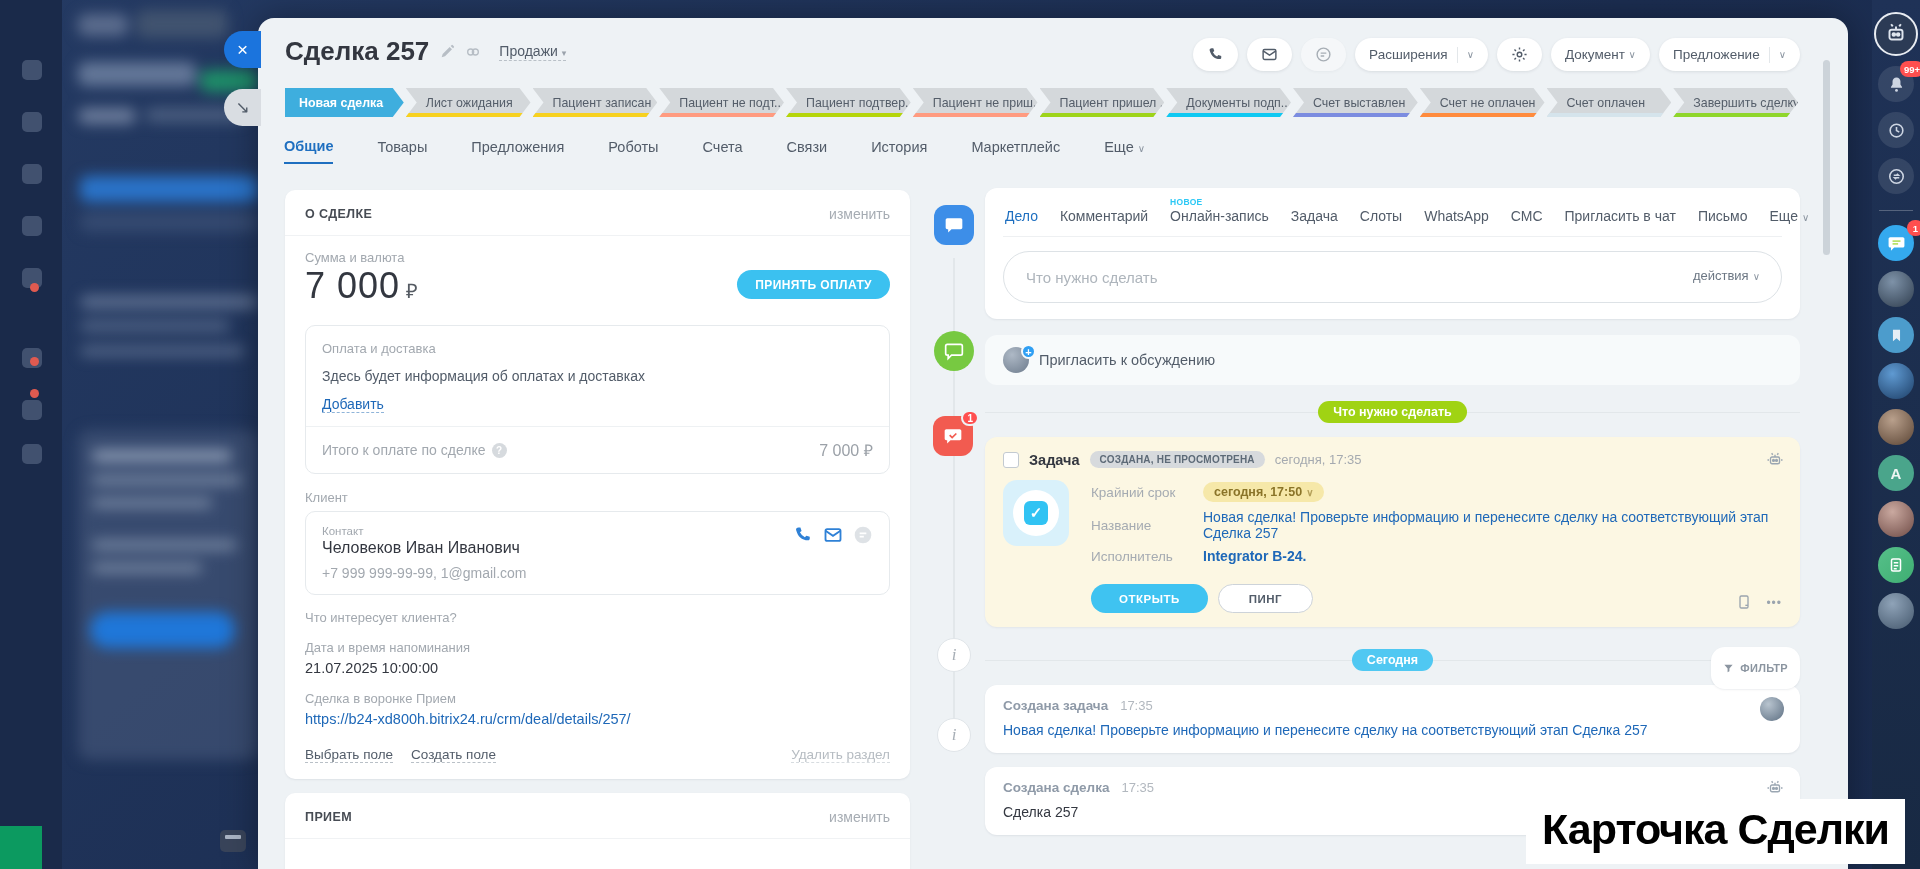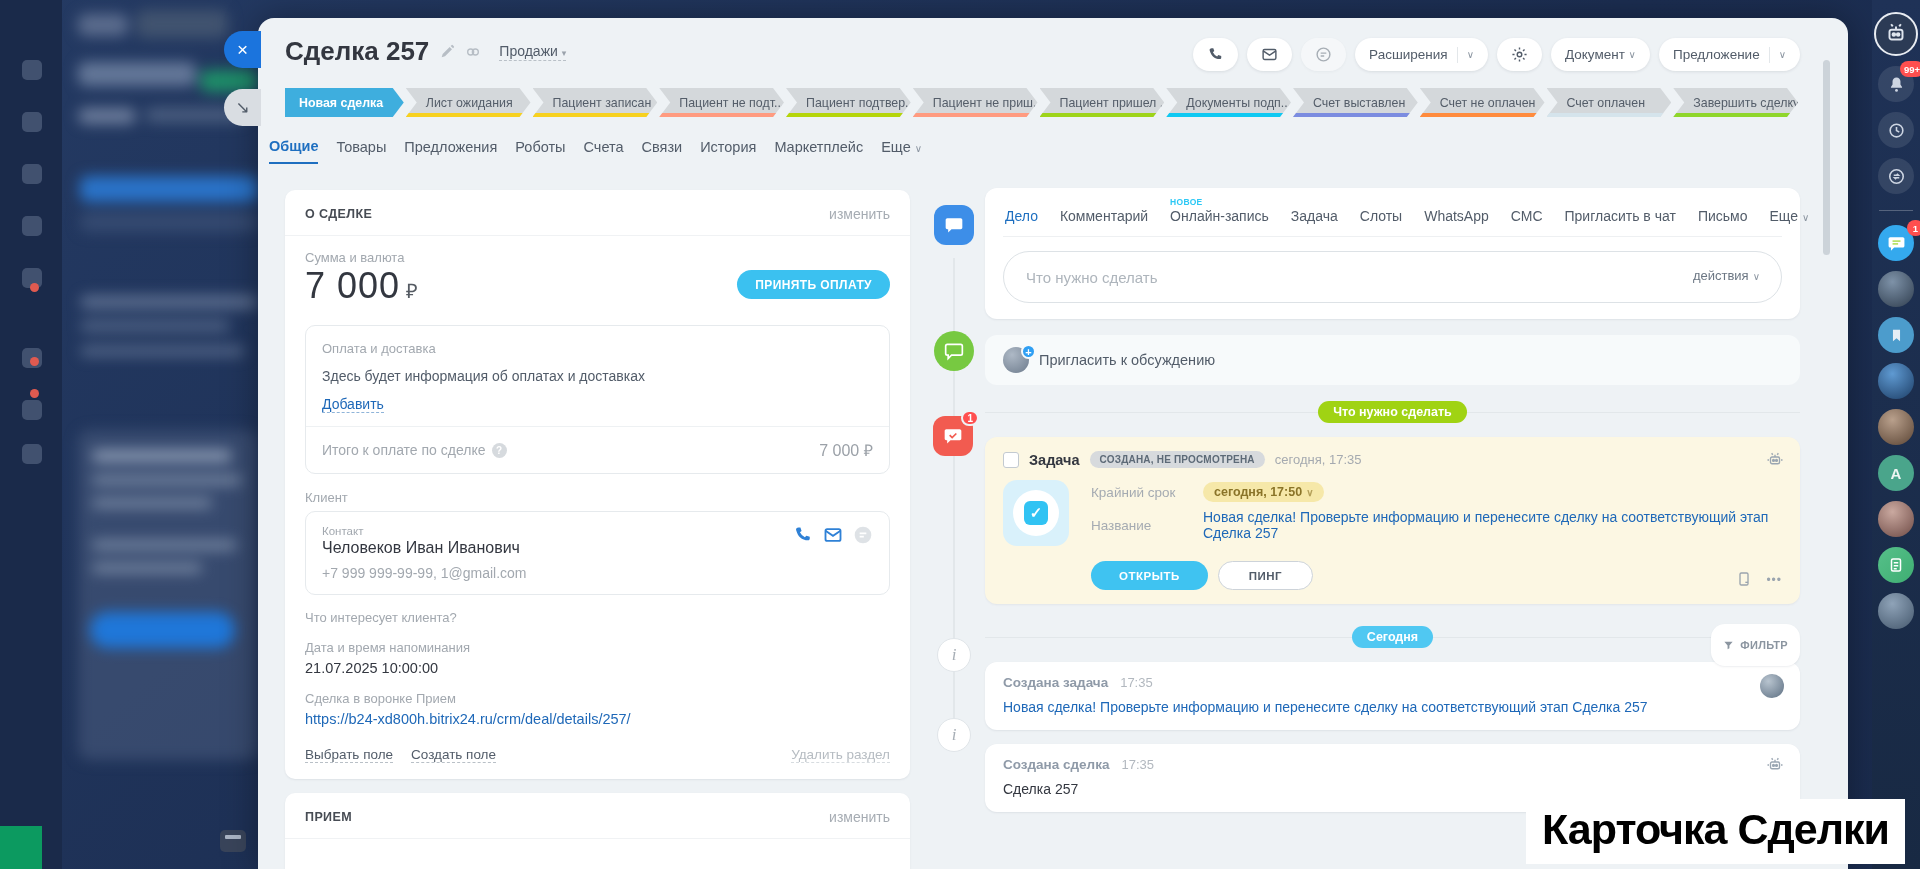--- a/index.html
+++ b/index.html
@@ -40,21 +40,21 @@
   
   .stage-bar { position:absolute; left:27px; top:70px; right:48px; height:29px; display:flex; }
   .stage { flex:1 1 0; position:relative; margin-right:2px; background:#d4d8db; color:#545d69; font-size:12.4px; display:flex; align-items:center; padding-left:20px; white-space:nowrap; overflow:hidden; cursor:pointer;
     clip-path:polygon(0 0, calc(100% - 11px) 0, 100% 50%, calc(100% - 11px) 100%, 0 100%, 11px 50%); }
   .stage:first-child { clip-path:polygon(0 0, calc(100% - 11px) 0, 100% 50%, calc(100% - 11px) 100%, 0 100%); padding-left:14px; }
   .stage::after { content:""; position:absolute; left:0; right:0; bottom:0; height:4px; background:var(--sc,transparent); }
   .stage.active { background:#3eaede; color:#fff; font-weight:700; }
   .stage.active::after { display:none; }
 
   
-  .tab-bar { position:absolute; left:11px; top:120px; display:flex; gap:18px; align-items:center; }
+  .tab-bar { position:absolute; left:26px; top:120px; display:flex; gap:44px; align-items:center; }
   .mtab { font-size:14.5px; color:#525c69; padding-bottom:8px; cursor:pointer; }
   .mtab.active { color:#1e6fc0; font-weight:700; border-bottom:2px solid #1e6fc0; }
   .mtab .caret { margin-left:4px; }
 
   
   .left-col { position:absolute; left:27px; top:172px; width:625px; }
   .card { background:#fff; border-radius:10px; box-shadow:0 1px 2px rgba(83,92,105,.10); }
   .sec-head { display:flex; justify-content:space-between; align-items:center; padding:16px 20px 13px; border-bottom:1px solid #f0f2f4; }
   .sec-title { font-size:12.5px; font-weight:700; color:#474c54; letter-spacing:.4px; }
   .sec-edit { font-size:14px; color:#a6acb3; cursor:pointer; }
@@ -490,20 +490,24 @@
           </div>
         <div class="task-rows">
           <div class="t-row">
             <span class="t-label">Крайний срок</span>
             <span class="deadline-pill"><span>сегодня, 17:50</span><span class="caret"></span></span>
           </div>
           <div class="t-row">
             <span class="t-label">Название</span>
             <span class="t-link">Новая сделка! Проверьте информацию и перенесите сделку на соответствующий этап Сделка 257</span>
           </div>
+          <div class="t-row">
+            <span class="t-label">Исполнитель</span>
+            <span class="t-assignee">Integrator B-24.</span>
+          </div>
           <div class="task-actions">
             <span class="btn-open">ОТКРЫТЬ</span>
             <span class="btn-ping">ПИНГ</span>
           </div>
         </div>
       </div>
       <div class="task-foot-icons">
         <svg viewBox="0 0 24 24" fill="none" stroke="currentColor" stroke-width="2">
             <rect x="6" y="3" width="12" height="18" rx="2"></rect>
             <path d="M14 17h4"></path>

